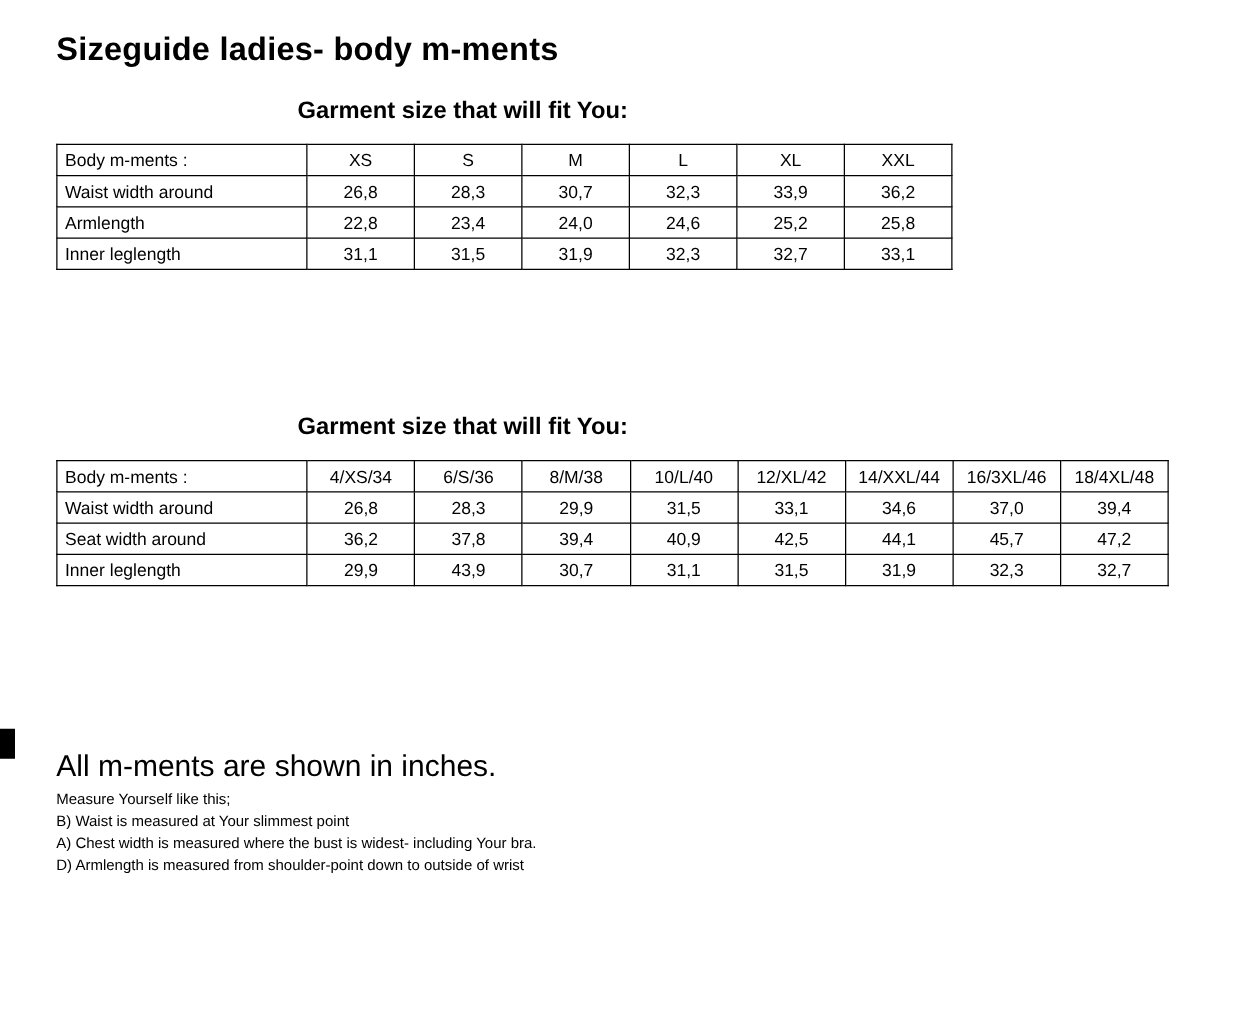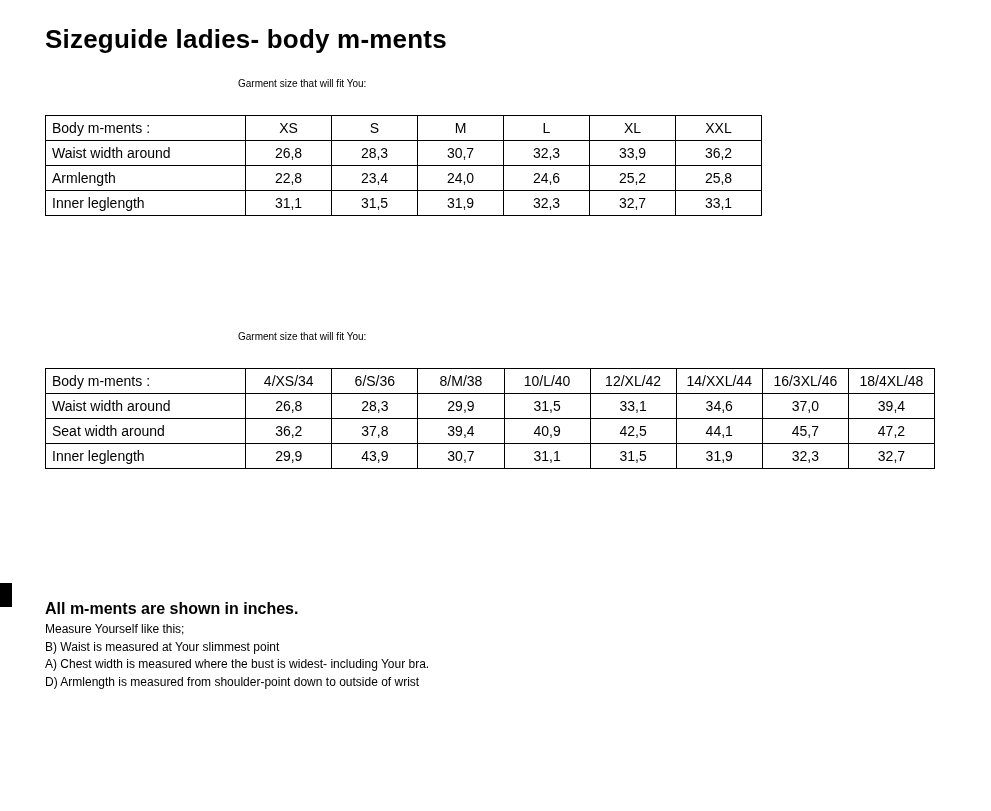--- a/index.html
+++ b/index.html
@@ -24,22 +24,22 @@
     position: absolute;
     left: 45px;
     top: 24px;
     font-size: 26px;
     font-weight: bold;
     letter-spacing: 0.2px;
     white-space: nowrap;
   }
   .caption {
     position: absolute;
-    font-size: 10px;
-    font-weight: normal;
+    font-size: 19px;
+    font-weight: bold;
     white-space: nowrap;
   }
   #caption1 { left: 238px; top: 78px; }
   #caption2 { left: 238px; top: 331px; }
 
   table.sizetable {
     position: absolute;
     border-collapse: collapse;
     table-layout: fixed;
     font-size: 14px;
@@ -79,22 +79,22 @@
   #table2 col.lbl { width: 200px; }
   #table2 col.val { width: 86px; }
 
   .notes {
     position: absolute;
     left: 45px;
     top: 599px;
     width: 900px;
   }
   .notes-heading {
-    font-size: 16px;
-    font-weight: bold;
+    font-size: 24px;
+    font-weight: normal;
     margin: 0 0 2px 0;
     line-height: 1.25;
     white-space: nowrap;
   }
   .notes-line {
     font-size: 12px;
     line-height: 1.47;
     white-space: nowrap;
   }
   .corner-mark {

